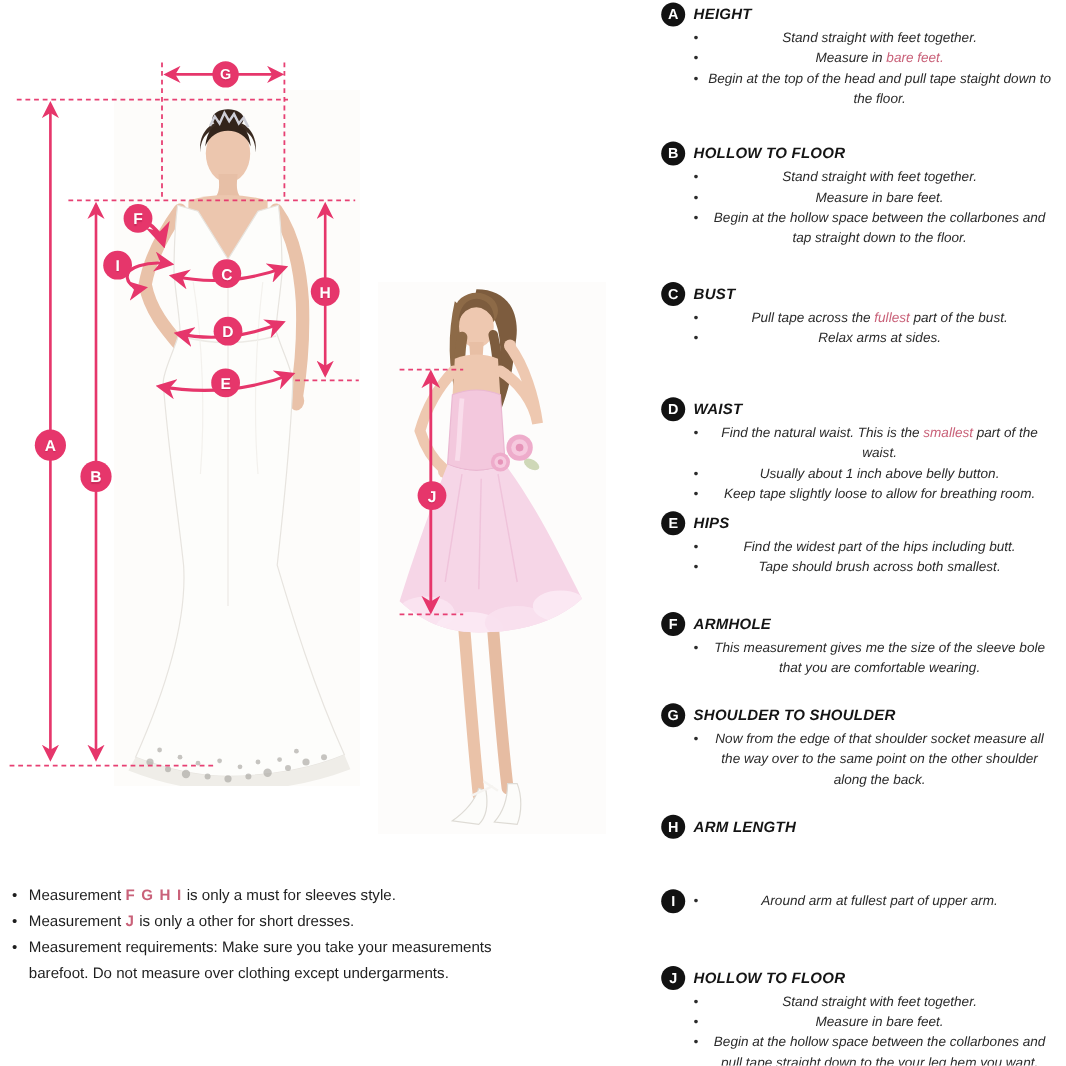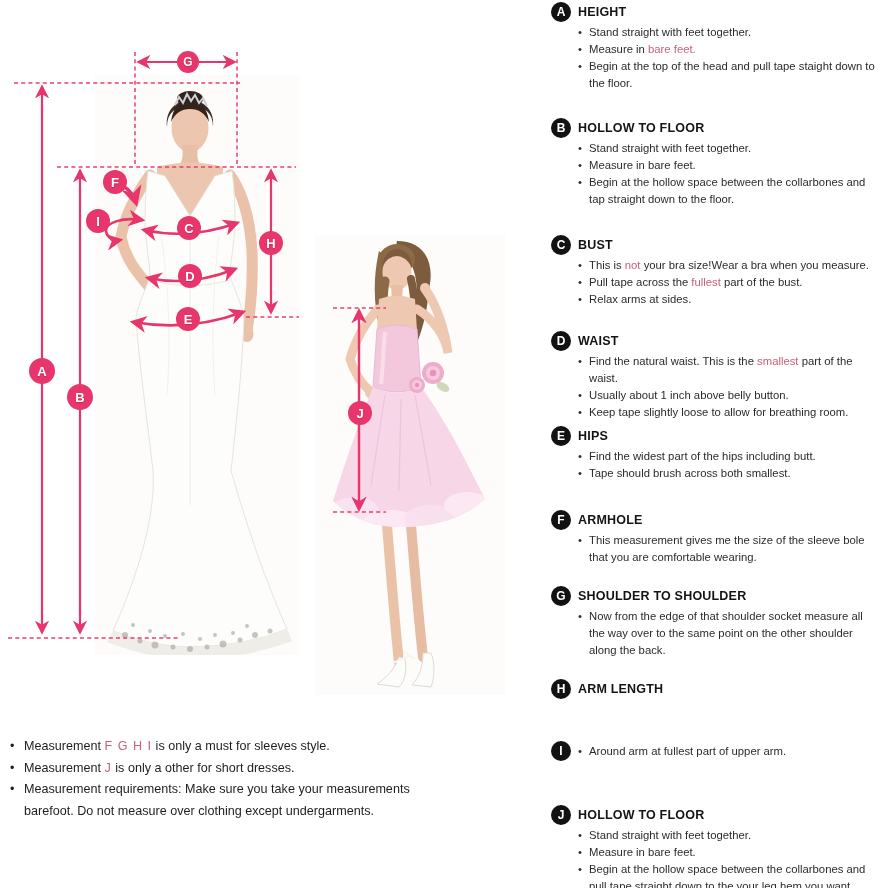--- a/index.html
+++ b/index.html
@@ -15,33 +15,33 @@
   .mk{fill:var(--accent);}
   .marker{position:absolute;border-radius:50%;background:var(--accent);color:#fff;font-weight:bold;
     display:flex;align-items:center;justify-content:center;font-size:13px;line-height:1;
     text-shadow:0 1px 1px rgba(120,0,40,.25);}
 
   
   #instructions{position:absolute;left:551px;top:0;width:330px;height:888px;}
   .section{position:absolute;left:0;width:326px;}
   .badge{position:absolute;left:0;top:0;width:20px;height:20px;border-radius:50%;background:#121212;
     color:#fff;font-weight:bold;font-size:12px;display:flex;align-items:center;justify-content:center;}
-  .sec-body{margin-left:27px;}
+  .sec-body{margin-left:27px;font-style:italic;}
   .sec-title{font-weight:bold;font-size:12.5px;color:#141414;line-height:20px;letter-spacing:.2px;}
   ul.sec-bullets{list-style:none;margin:2px 0 0 0;padding:0;}
-  ul.sec-bullets li{position:relative;padding-left:11px;font-size:11.3px;line-height:17px;color:#2b2b2b;}
+  ul.sec-bullets li{position:relative;padding-left:11px;font-size:11.3px;line-height:17px;color:#2b2b2b;text-align:center;}
   ul.sec-bullets li::before{content:"\2022";position:absolute;left:0;top:0;color:#2b2b2b;}
   .hl{color:var(--hl);}
 
   
   #notes{position:absolute;left:10px;top:736px;width:452px;}
   ul.note-list{list-style:none;margin:0;padding:0;}
   ul.note-list li{position:relative;padding-left:14px;font-size:12.6px;line-height:21.5px;color:#1e1e1e;}
   ul.note-list li::before{content:"\2022";position:absolute;left:0;top:0;color:#1e1e1e;}
-  ul.note-list .hl{font-weight:normal;letter-spacing:1px;}
+  ul.note-list .hl{font-weight:bold;letter-spacing:1px;}
 </style>
 </head>
 <body>
 
 <div id="page">
 
   <div id="diagram">
 
     <svg class="model-svg" style="left:95px;top:75px;" width="205" height="580" viewBox="0 0 205 580">
       <rect x="0" y="0" width="205" height="580" fill="#fdfcfa"></rect>
@@ -210,21 +210,20 @@
             <li><span>Measure in bare feet.</span></li>
             <li><span>Begin at the hollow space between  the collarbones and tap straight down to the floor.</span></li>
           </ul>
     </div>
   </div>
       <div class="section" style="top: 235px;">
     <span class="badge">C</span>
     <div class="sec-body">
       <div class="sec-title">BUST</div>
       <ul class="sec-bullets">
-            <li><span>This is </span><span class="hl">not</span><span> your bra size!Wear a bra when you measure.</span></li>
             <li><span>Pull tape across the </span><span class="hl">fullest</span><span> part of the bust.</span></li>
             <li><span>Relax arms at sides.</span></li>
           </ul>
     </div>
   </div>
       <div class="section" style="top: 331px;">
     <span class="badge">D</span>
     <div class="sec-body">
       <div class="sec-title">WAIST</div>
       <ul class="sec-bullets">

